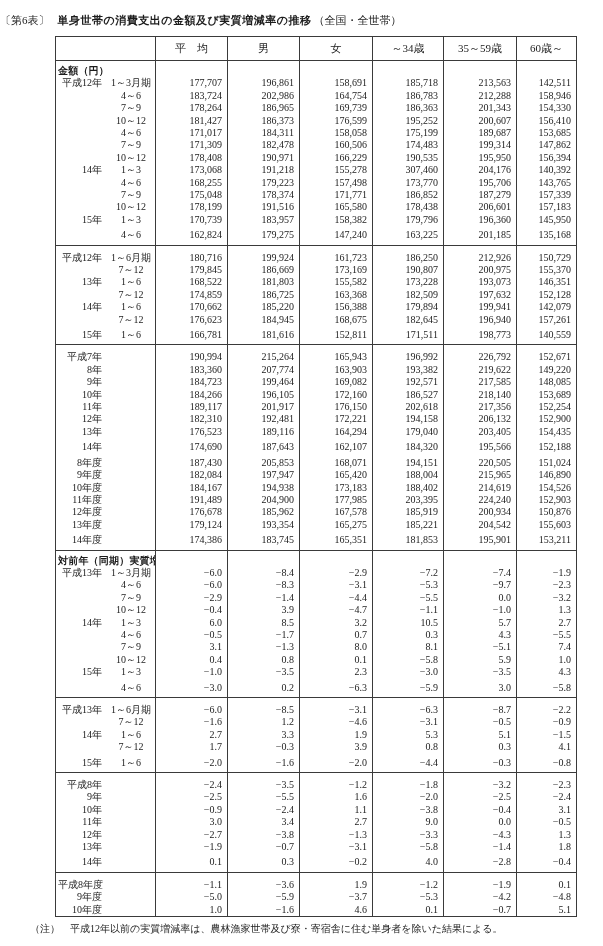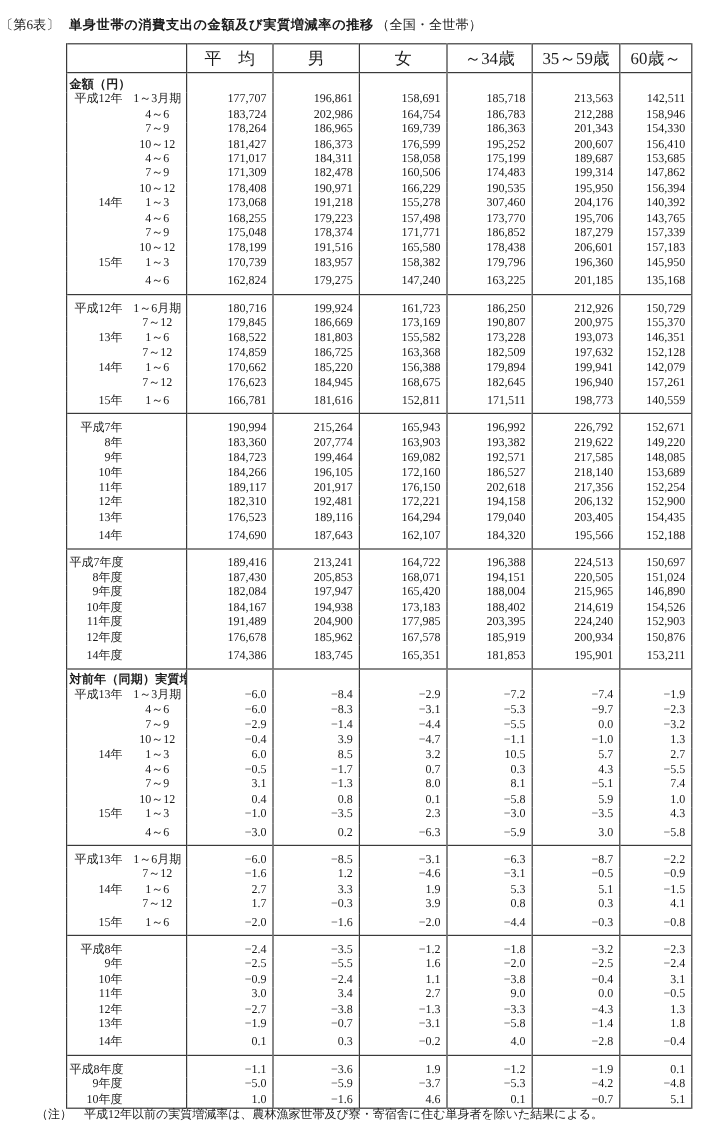--- a/index.html
+++ b/index.html
@@ -24,21 +24,21 @@
     width:521px;
   }
   .tbl,.tbl th,.tbl td{border:1px solid #3a3a3a;}
   .tbl{border-width:1.4px;}
   .tbl th,.tbl td{
     border-top:none;border-bottom:none;
     padding:0;overflow:hidden;white-space:nowrap;
   }
   thead th{
     border-bottom:1px solid #3a3a3a;
-    height:23px;font-weight:normal;font-size:14px;
+    height:23px;font-weight:normal;font-size:11px;
     text-align:center;vertical-align:middle;
   }
   tbody td{
     font-size:10px;line-height:12.4px;height:12.4px;
     vertical-align:bottom;
   }
   td.num{text-align:right;padding-right:5px;font-variant-numeric:tabular-nums;}
   td.label-cell{padding-left:2px;}
   .year{display:inline-block;width:44px;text-align:right;}
   .period{display:inline-block;width:58px;text-align:center;}
@@ -337,29 +337,20 @@
       </tr>
       <tr class="block-last">
         <td class="label-cell"><span class="year">14年</span><span class="period"></span></td>
         <td class="num">174,690</td>
         <td class="num">187,643</td>
         <td class="num">162,107</td>
         <td class="num">184,320</td>
         <td class="num">195,566</td>
         <td class="num">152,188</td>
       </tr>
-      <tr class="block-first">
-        <td class="label-cell"><span class="year">平成7年度</span><span class="period"></span></td>
-        <td class="num">189,416</td>
-        <td class="num">213,241</td>
-        <td class="num">164,722</td>
-        <td class="num">196,388</td>
-        <td class="num">224,513</td>
-        <td class="num">150,697</td>
-      </tr>
       <tr class="">
         <td class="label-cell"><span class="year">8年度</span><span class="period"></span></td>
         <td class="num">187,430</td>
         <td class="num">205,853</td>
         <td class="num">168,071</td>
         <td class="num">194,151</td>
         <td class="num">220,505</td>
         <td class="num">151,024</td>
       </tr>
       <tr class="">
@@ -390,20 +381,29 @@
         <td class="num">152,903</td>
       </tr>
       <tr class="">
         <td class="label-cell"><span class="year">12年度</span><span class="period"></span></td>
         <td class="num">176,678</td>
         <td class="num">185,962</td>
         <td class="num">167,578</td>
         <td class="num">185,919</td>
         <td class="num">200,934</td>
         <td class="num">150,876</td>
+      </tr>
+      <tr class="">
+        <td class="label-cell"><span class="year">13年度</span><span class="period"></span></td>
+        <td class="num">179,124</td>
+        <td class="num">193,354</td>
+        <td class="num">165,275</td>
+        <td class="num">185,221</td>
+        <td class="num">204,542</td>
+        <td class="num">155,603</td>
       </tr>
       <tr class="block-last">
         <td class="label-cell"><span class="year">14年度</span><span class="period"></span></td>
         <td class="num">174,386</td>
         <td class="num">183,745</td>
         <td class="num">165,351</td>
         <td class="num">181,853</td>
         <td class="num">195,901</td>
         <td class="num">153,211</td>
       </tr>

